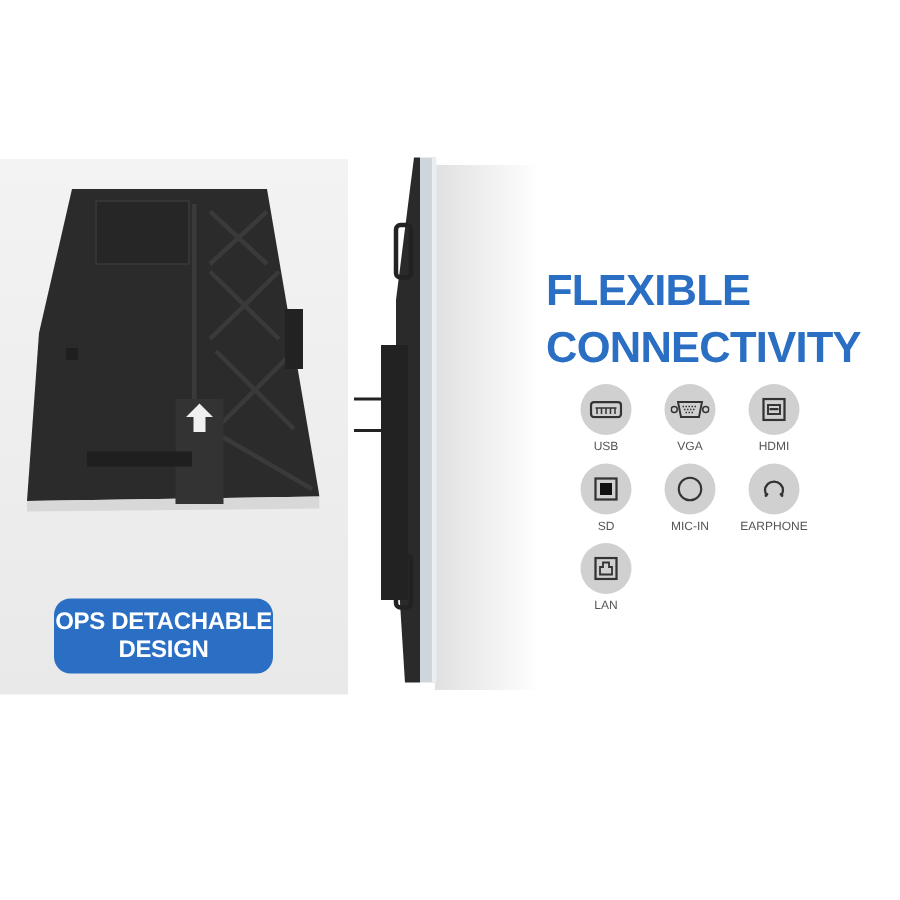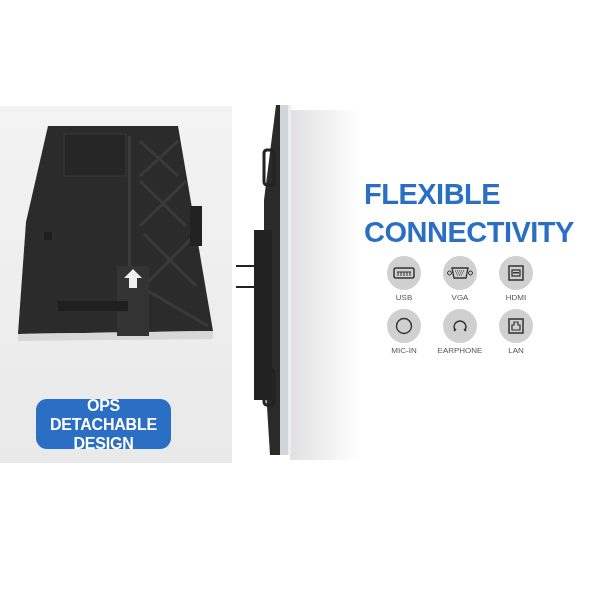--- a/index.html
+++ b/index.html
@@ -1,19 +1,19 @@
 <!DOCTYPE html>
 <html><head>
 <meta charset="utf-8">
 <style>
   html,body{margin:0;padding:0;}
   body{width:600px;height:600px;background:#ffffff;position:relative;overflow:hidden;font-family:"Liberation Sans",sans-serif;}
   .left-panel{position:absolute;left:0;top:106px;width:232px;height:357px;background:linear-gradient(180deg,#f3f3f3 0%,#e9e9e9 100%);}
   .tv-back{position:absolute;left:18px;top:126px;width:195px;height:216px;}
-  .badge{position:absolute;left:36px;top:399px;width:135px;height:50px;background:#2a6fc4;border-radius:11px;color:#ffffff;font-weight:bold;font-size:16px;line-height:19px;text-align:center;display:flex;align-items:center;justify-content:center;flex-direction:column;letter-spacing:-0.2px;}
+  .badge{position:absolute;left:36px;top:399px;width:146px;height:50px;background:#2a6fc4;border-radius:11px;color:#ffffff;font-weight:bold;font-size:16px;line-height:19px;text-align:center;display:flex;align-items:center;justify-content:center;flex-direction:column;letter-spacing:-0.2px;}
   .tv-side{position:absolute;left:236px;top:100px;width:70px;height:360px;}
   .side-shadow{position:absolute;left:290px;top:110px;width:70px;height:350px;background:linear-gradient(90deg,rgba(0,0,0,0.12),rgba(0,0,0,0));}
   .title{position:absolute;left:364px;top:152px;color:#2a6fc4;font-weight:bold;font-size:29px;line-height:38px;letter-spacing:-0.5px;margin-top:23px;}
   .grid{position:absolute;left:376px;top:256px;width:168px;display:grid;grid-template-columns:repeat(3,56px);row-gap:6px;}
   .port{display:flex;flex-direction:column;align-items:center;}
   .port .circle{width:34px;height:34px;border-radius:50%;background:#d0d0d0;display:flex;align-items:center;justify-content:center;}
   .port .label{font-size:8px;color:#555;margin-top:3px;height:10px;}
 </style>
 </head>
 <body>
@@ -85,20 +85,29 @@
       <svg width="16" height="16" viewBox="0 0 16 16">
           <rect x="1" y="1" width="14" height="14" fill="none" stroke="#333" stroke-width="1.5"></rect>
           <rect x="4" y="5" width="8" height="6" fill="none" stroke="#333" stroke-width="1.3"></rect>
           <rect x="5" y="7" width="6" height="1.5" fill="#333"></rect>
         </svg>
     </div>
     <div class="label">HDMI</div>
   </div>
   <div class="port">
     <div class="circle">
+      <svg width="16" height="16" viewBox="0 0 16 16">
+          <rect x="1" y="1" width="14" height="14" fill="none" stroke="#333" stroke-width="1.5"></rect>
+          <rect x="4" y="4" width="8" height="8" fill="#111"></rect>
+        </svg>
+    </div>
+    <div class="label">SD</div>
+  </div>
+  <div class="port">
+    <div class="circle">
       <svg width="18" height="18" viewBox="0 0 18 18">
           <circle cx="9" cy="9" r="7.5" fill="none" stroke="#333" stroke-width="1.4"></circle>
         </svg>
     </div>
     <div class="label">MIC-IN</div>
   </div>
   <div class="port">
     <div class="circle">
       <svg width="16" height="16" viewBox="0 0 16 16">
           <path d="M3,13 L2,9 A6,6 0 1 1 14,9 L13,13" fill="none" stroke="#333" stroke-width="1.5"></path>

